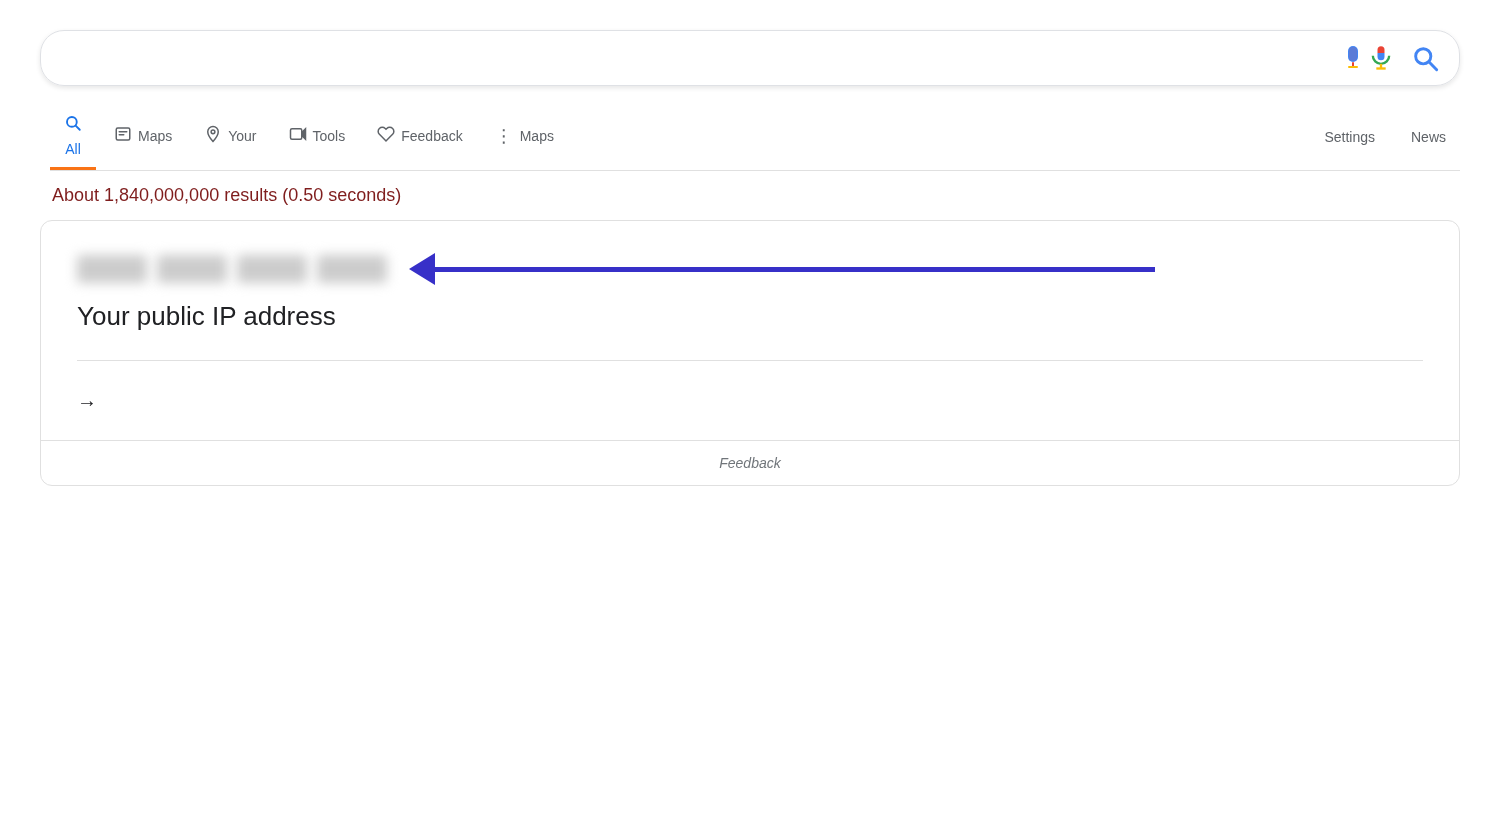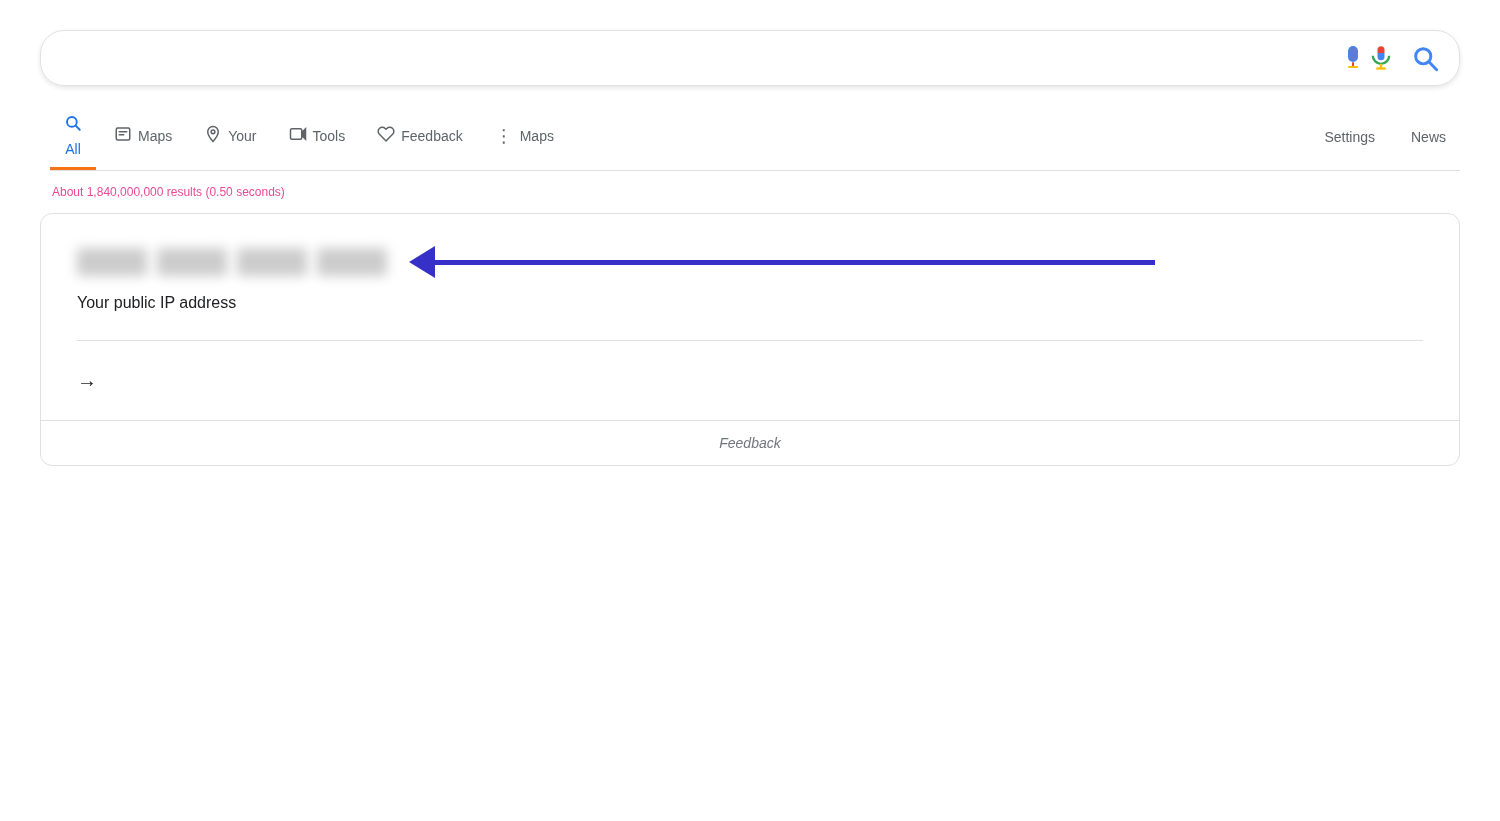--- a/index.html
+++ b/index.html
@@ -75,22 +75,22 @@
     }
     .nav-settings, .nav-tools {
       padding: 10px 14px;
       font-size: 14px;
       color: #5f6368;
       cursor: pointer;
     }
 
     
     .results-count {
-      font-size: 12px;
-      color: #ec4899;
+      font-size: 18px;
+      color: #7f1d1d;
       margin: 14px 0 14px 12px;
     }
 
     
     .result-card {
       border: 1px solid #e0e0e0;
       border-radius: 12px;
       max-width: 1420px;
       margin: 0 auto;
       overflow: hidden;
@@ -134,21 +134,21 @@
     }
     .arrow-head {
       width: 0;
       height: 0;
       border-top: 16px solid transparent;
       border-bottom: 16px solid transparent;
       border-right: 26px solid #3730c8;
       margin-left: -2px;
     }
     .ip-label {
-      font-size: 16px;
+      font-size: 26px;
       color: #202124;
       font-weight: 400;
     }
 
     
     .card-divider {
       border: none;
       border-top: 1px solid #e0e0e0;
       margin: 0 36px;
     }

